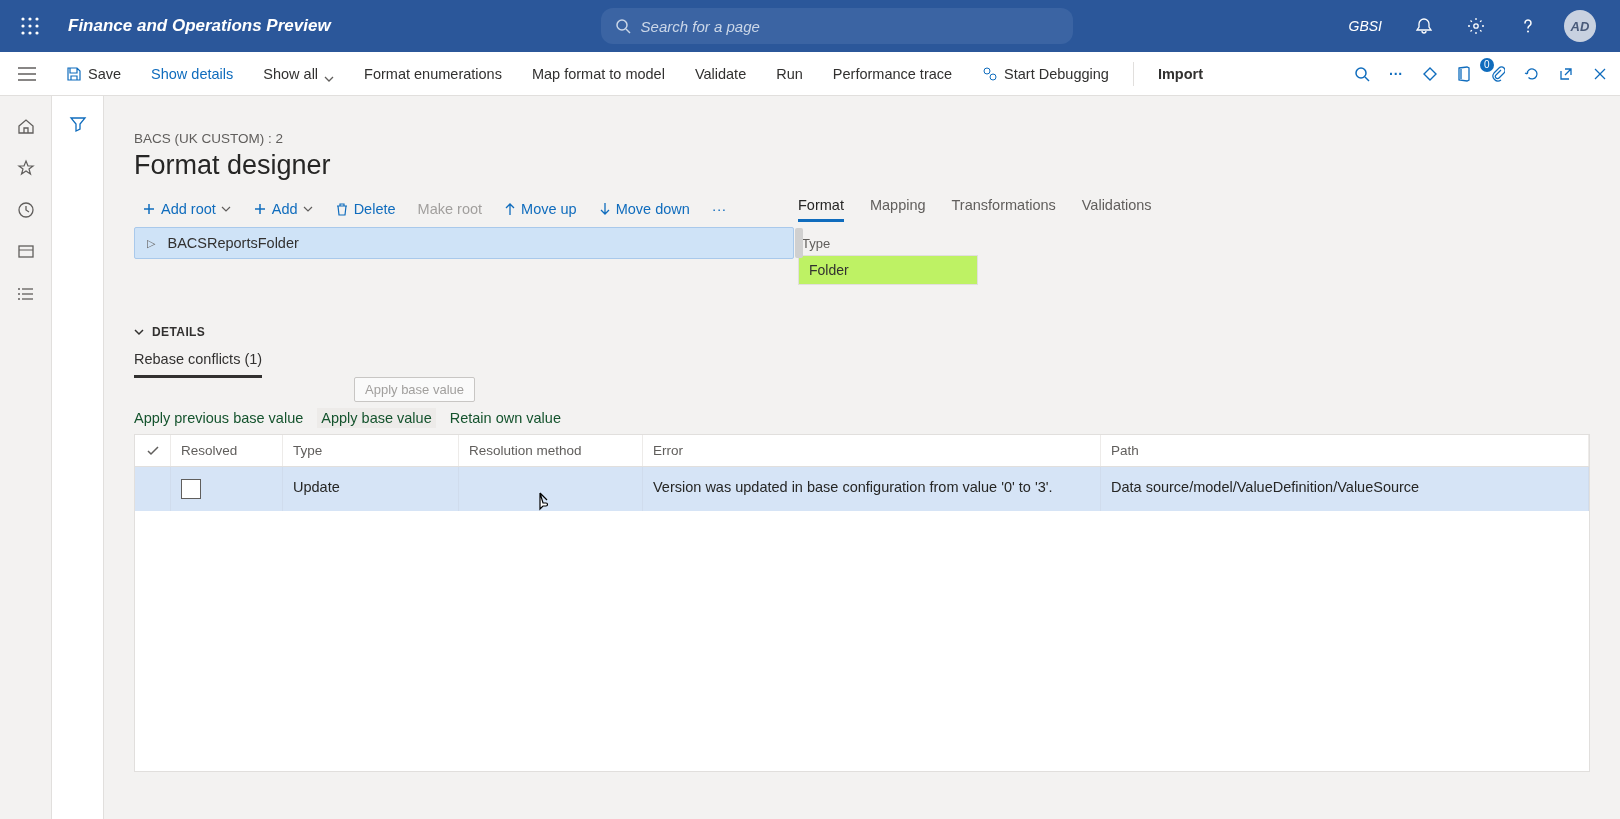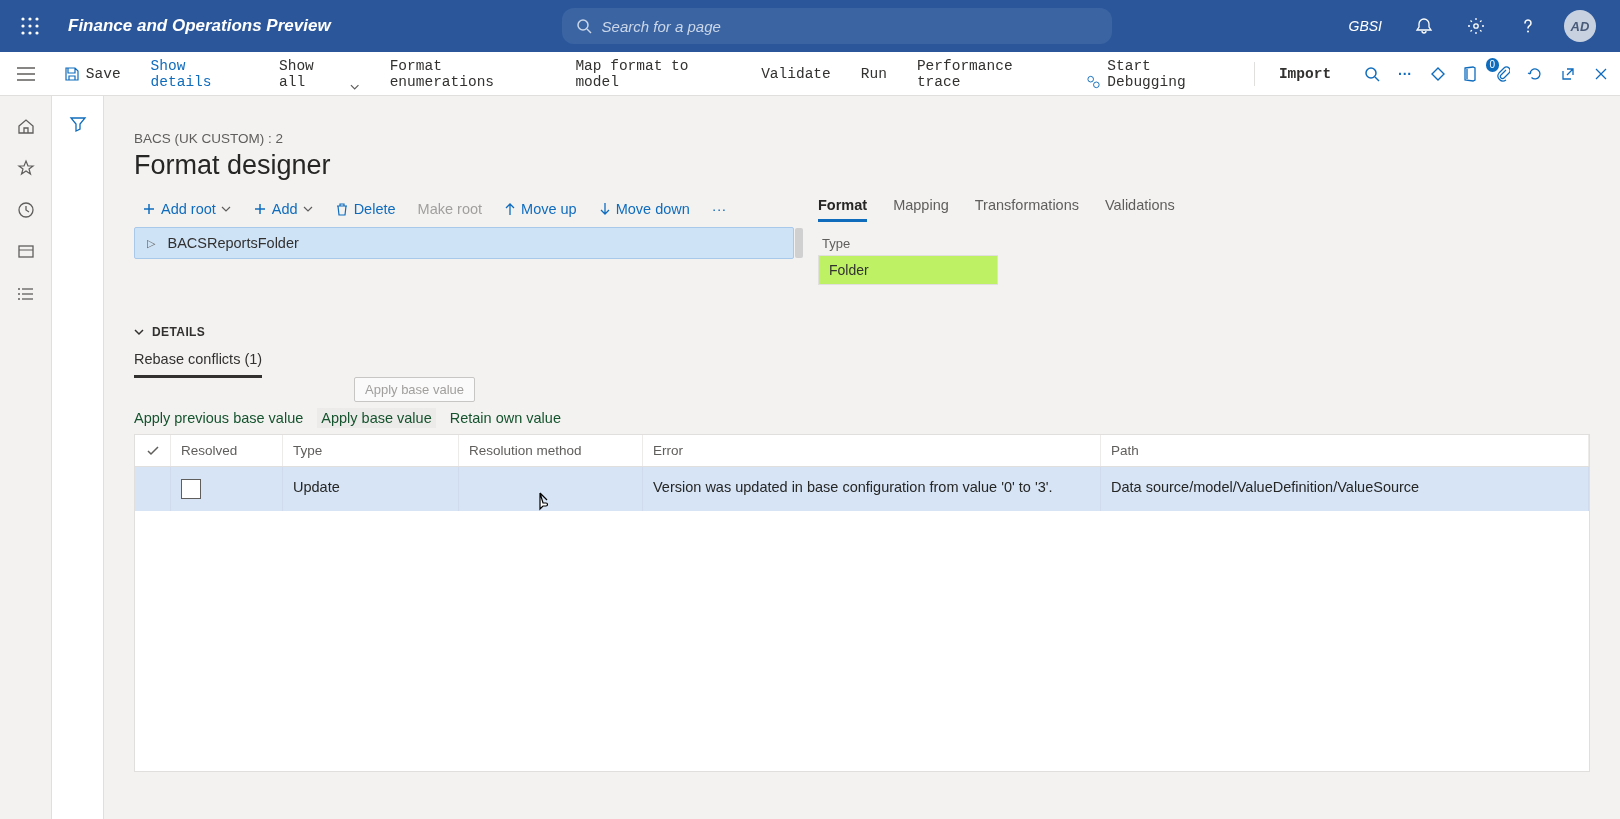--- a/index.html
+++ b/index.html
@@ -2,31 +2,31 @@
 <html><head>
 <meta charset="utf-8">
 <style>
 * { box-sizing: border-box; margin: 0; padding: 0; }
 body { font-family: "Segoe UI", Arial, sans-serif; font-size: 14px; color: #323130; background: #f8f8f8; width: 1620px; height: 819px; overflow: hidden; }
 
 
 .top-bar { background: #2b579a; height: 52px; display: flex; align-items: center; color: #fff; padding: 0 14px 0 16px; font-style: italic; }
 .waffle { width: 28px; height: 28px; display: flex; align-items: center; justify-content: center; cursor: pointer; }
 .brand { font-size: 17px; font-weight: 600; margin-left: 24px; }
-.search-box { margin-left: auto; background: #3b64a3; height: 36px; width: 550px; border-radius: 12px; display: flex; align-items: center; padding: 0 14px; color: #cbd7e8; margin-right: auto; }
+.search-box { margin-left: auto; background: #3b64a3; height: 36px; width: 472px; border-radius: 12px; display: flex; align-items: center; padding: 0 14px; color: #cbd7e8; margin-right: auto; }
 .search-box span { margin-left: 10px; font-size: 15px; }
 .top-right { display: flex; align-items: center; gap: 20px; margin-right: 10px; text-align: right; }
 .top-right .item { display: flex; align-items: center; justify-content: center; width: 32px; height: 32px; cursor: pointer; }
 .top-right .company { font-size: 14px; padding: 0 6px; }
 .avatar { width: 32px; height: 32px; border-radius: 50%; background: #c8d1e0; color: #4a5b7a; display: flex; align-items: center; justify-content: center; font-size: 13px; font-weight: 600; }
 
 
 .cmd-bar { background: #fff; height: 44px; border-bottom: 1px solid #e1dfdd; display: flex; align-items: center; padding: 0 8px; gap: 10px; }
 .cmd-bar .ham { width: 38px; display:flex; justify-content:center; align-items:center; cursor:pointer;}
-.cmd-item { display: flex; align-items: flex-end; gap: 6px; padding: 6px 10px; cursor: pointer; color: #323130; font-size: 14.5px; font-family: Liberation Mono, monospace; }
+.cmd-item { display: flex; align-items: flex-end; gap: 6px; padding: 6px 10px; cursor: pointer; color: #323130; font-size: 14.5px; }
 .cmd-item.link { color: #0f6cbd; }
 .cmd-spacer { flex: 1; }
 .cmd-divider { width: 1px; height: 24px; background: #e1dfdd; margin: 0 4px; }
 .cmd-icon { display:flex; align-items:center; justify-content:center; width:24px; height:24px; position:relative; }
 .badge { position:absolute; top:-4px; left:-6px; background:#0f6cbd; color:#fff; border-radius:8px; font-size:10px; padding:0 4px; line-height:14px; }
 
 
 .shell { display: flex; height: calc(100% - 52px - 44px); }
 .left-rail { width: 52px; background: #f3f2f1; border-right: 1px solid #e1dfdd; display: flex; flex-direction: column; align-items: center; gap: 18px; padding-top: 18px; }
 .rail-icon { width: 24px; height: 24px; display:flex; align-items:center; justify-content:center; cursor:pointer; color:#605e5c; }
@@ -37,31 +37,31 @@
 
 .main { flex: 1; background: #f3f2f1; padding: 35px 30px 0 30px; overflow: hidden; position:relative; }
 .breadcrumb { font-size: 13.5px; color: #605e5c; margin-bottom: 4px; }
 .page-title { font-size: 27px; font-weight: 400; color:#262625; margin-bottom: 16px; }
 
 .toolbar-row { display:flex; gap: 6px; align-items:center; margin-bottom: 6px; }
 .tbtn { display:flex; align-items:center; gap:5px; padding:4px 8px; cursor:pointer; color:#0f6cbd; font-size:14.5px; }
 .tbtn.gray { color:#a19f9d; cursor:default; }
 .tbtn svg { flex-shrink:0; }
 
-.content-row { display:flex; gap: 24px; }
+.content-row { display:flex; gap: 4px; }
 
 .tree-box { width: 660px; }
 .tree-item { background:#cfe3f7; border:1px solid #a9c9eb; border-radius:2px; padding:7px 12px; display:flex; align-items:center; gap:12px; font-size:14.5px; position:relative; }
 .tree-item .caret { font-size:11px; color:#605e5c; }
 .tree-handle { position:absolute; right:-10px; top:0; bottom:0; width:8px; background:#d0d0d0; border-radius:2px; }
 
 .tabs-right { flex:1; }
 .tabs-right .tab-row { display:flex; gap:26px; border-bottom:none; margin-bottom:14px; }
 .tabs-right .tab { font-size:14.5px; color:#605e5c; padding-bottom:6px; cursor:pointer; }
-.tabs-right .tab.active { color:#262625; font-weight:700; border-bottom:3px solid #0f6cbd; }
+.tabs-right .tab.active { color:#262625; font-weight:400; border-bottom:3px solid #0f6cbd; }
 .prop-label { font-size:13px; color:#605e5c; margin-left:4px; margin-bottom:4px; }
 .prop-input { background:#bef264; border:1px solid #e1dfdd; width:180px; padding:6px 10px; font-size:14px; }
 
 .details-section { margin-top: 40px; }
 .details-header { display:flex; align-items:center; gap:8px; font-size:12px; font-weight:700; letter-spacing:0.4px; margin-bottom:12px; cursor:pointer; }
 .details-tab { font-size:14.5px; padding-bottom:8px; border-bottom:3px solid #323130; display:inline-block; margin-bottom:10px; }
 
 .tooltip-ghost { position:absolute; border:1px solid #c8c6c4; background:#fafafa; color:#a19f9d; padding:4px 10px; font-size:13px; border-radius:2px; }
 
 .action-links { display:flex; gap:18px; margin-top: 22px; margin-bottom:8px; }

